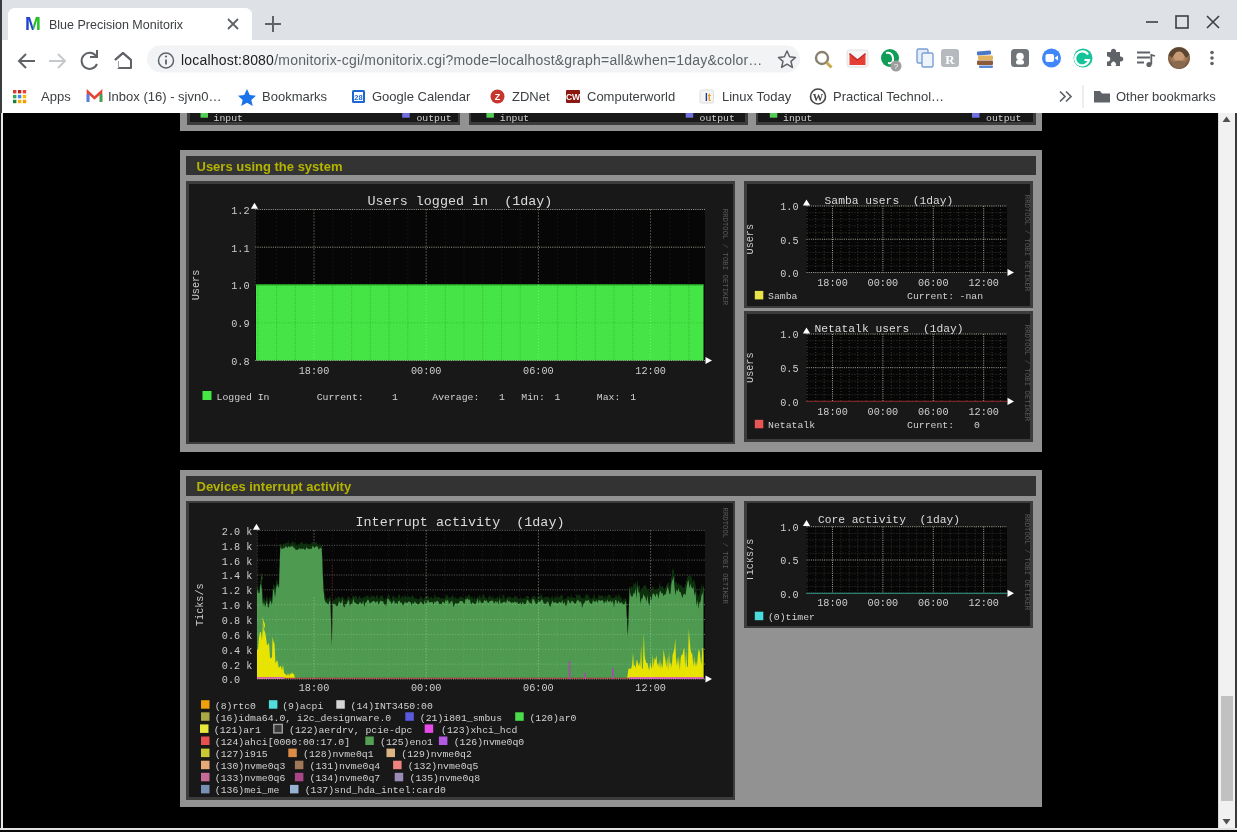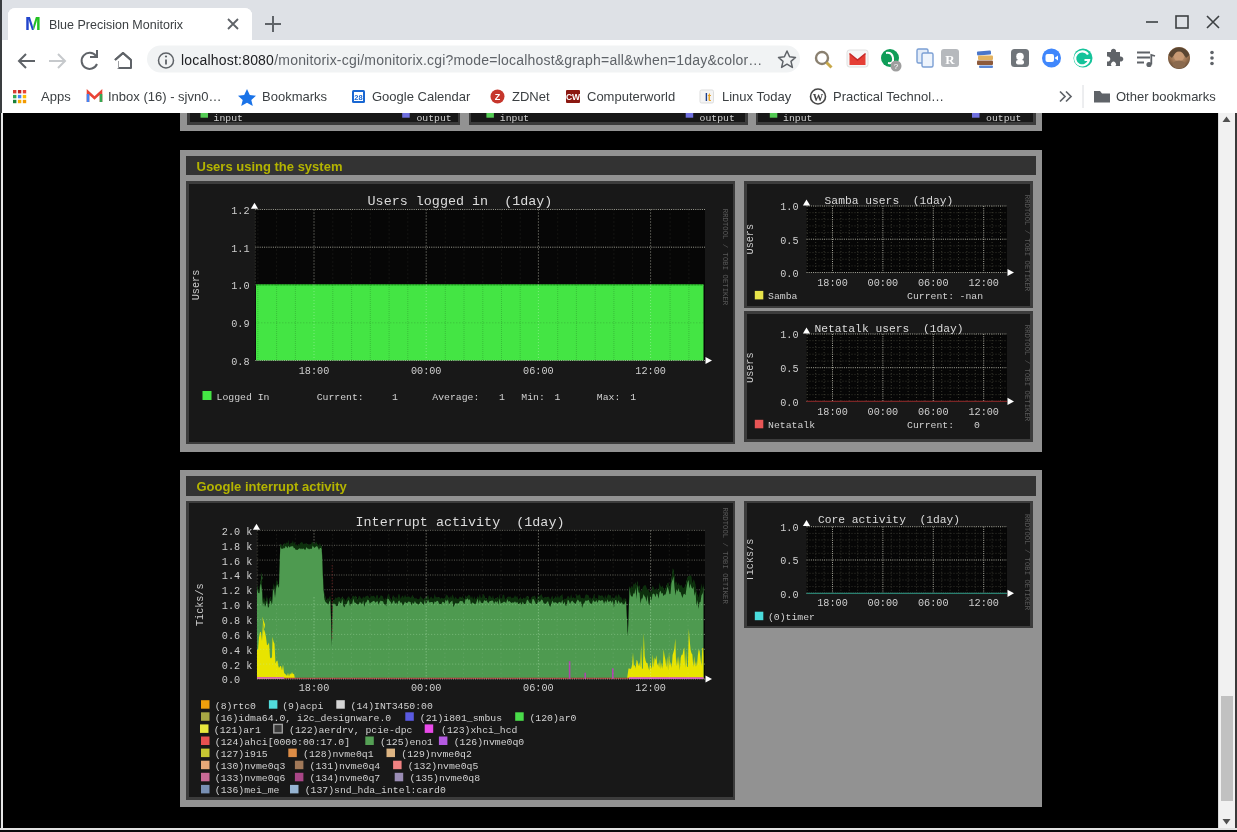--- a/index.html
+++ b/index.html
@@ -125,21 +125,21 @@
       <line x1="1083" y1="85" x2="1083" y2="108" stroke="#dadce0" stroke-width="1"></line>
       <path d="M 1094 91 L 1100 91 L 1102 93.5 L 1110 93.5 L 1110 102.5 L 1094 102.5 Z" fill="#5f6368"></path>
       <text x="1116.0" y="100.5" font-family="Liberation Sans, sans-serif" font-size="13px" fill="#3c4043" text-anchor="start" font-weight="normal">Other bookmarks</text>
     </svg>
 <div class="abs" style="left:180px;top:104px;width:861.8px;height:27.2px;background:#929292"></div>
     <div class="abs" style="left:180px;top:150px;width:861.8px;height:302px;background:#929292"></div>
     <div class="abs" style="left:180px;top:470px;width:861.8px;height:336.7px;background:#929292"></div>
     <div class="abs" style="left:186px;top:156.2px;width:849.8px;height:19px;background:#333333"></div>
     <div class="abs tt" style="left:196.5px;top:158.5px">Users using the system</div>
     <div class="abs" style="left:186px;top:476.3px;width:849.8px;height:19.5px;background:#333333"></div>
-    <div class="abs tt" style="left:196.5px;top:479px">Google interrupt activity</div>
+    <div class="abs tt" style="left:196.5px;top:479px">Devices interrupt activity</div>
     <div class="abs" style="left:186.8px;top:105.3px;width:273.5px;height:19.8px;background:#3c3c3c"></div>
     <div class="abs" style="left:189.5px;top:108.0px;width:268.1px;height:14.4px;background:#181818"></div>
     <div class="abs" style="left:468.7px;top:105.3px;width:279.1px;height:19.8px;background:#3c3c3c"></div>
     <div class="abs" style="left:471.4px;top:108.0px;width:273.7px;height:14.4px;background:#181818"></div>
     <div class="abs" style="left:755.5px;top:105.3px;width:280.4px;height:19.8px;background:#3c3c3c"></div>
     <div class="abs" style="left:758.2px;top:108.0px;width:275.0px;height:14.4px;background:#181818"></div>
     <svg class="abs" style="left:180px;top:104px" width="862" height="28" viewBox="0 0 862 28">
       <rect x="20.5" y="6.2" width="7.5" height="7.5" fill="#55cc55"></rect>
       <text x="33.5" y="17.0" font-family="Liberation Mono, monospace" font-size="9.8px" fill="#d2d2d2" text-anchor="start" font-weight="normal">input</text>
       <rect x="222.2" y="6.2" width="7.5" height="7.5" fill="#7070e0"></rect>

